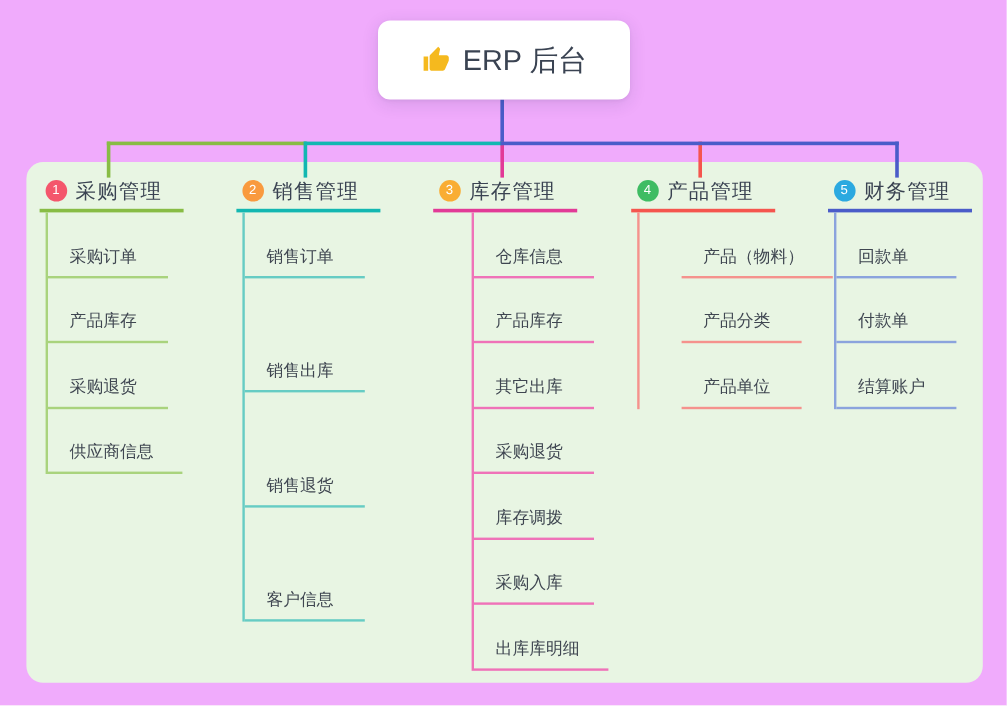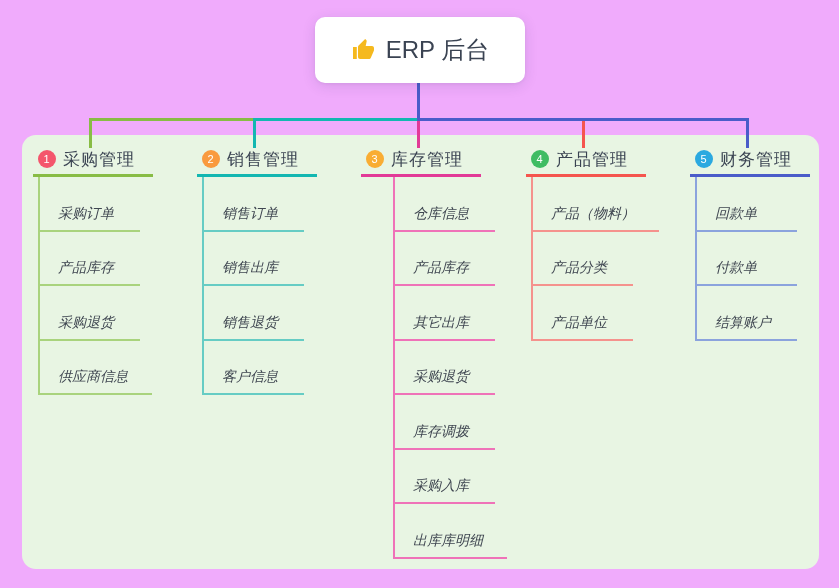--- a/index.html
+++ b/index.html
@@ -58,26 +58,26 @@
     font-size:11px;color:#ffffff;
   }
   .col-1 .badge{background:#f4566c;}
   .col-2 .badge{background:#f99a3e;}
   .col-3 .badge{background:#f9ad33;}
   .col-4 .badge{background:#3fbc63;}
   .col-5 .badge{background:#2ba9e0;}
 
   .kids{
     display:flex;flex-direction:column;align-items:flex-start;
-    margin-left:5px;border-left-width:2px;border-left-style:solid;font-style:italic;
+    margin-left:5px;border-left-width:2px;border-left-style:solid;
   }
   .col-1 .kids{border-left-color:#a9d37d;}
-  .col-2 .kids{border-left-color:#66ccc4;}
+  .col-2 .kids{border-left-color:#66ccc4;gap:41px;}
   .col-3 .kids{border-left-color:#ef72b8;margin-left:32px;}
-  .col-4 .kids{border-left-color:#f5928d;}
+  .col-4 .kids{border-left-color:#f5928d;padding-left:35px;}
   .col-5 .kids{border-left-color:#8ba3dd;}
 
   .kid{
     box-sizing:border-box;height:54.5px;min-width:100px;
     padding:0 24px 7px 18px;
     display:flex;align-items:flex-end;white-space:nowrap;
     font-size:14px;color:#3f4651;cursor:pointer;
     border-bottom-width:2px;border-bottom-style:solid;
   }
   .col-1 .kid{border-bottom-color:#a9d37d;}

